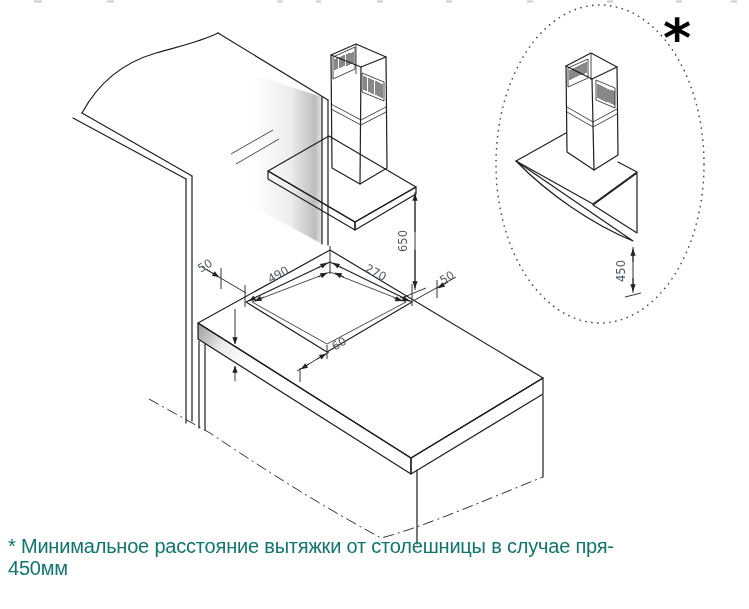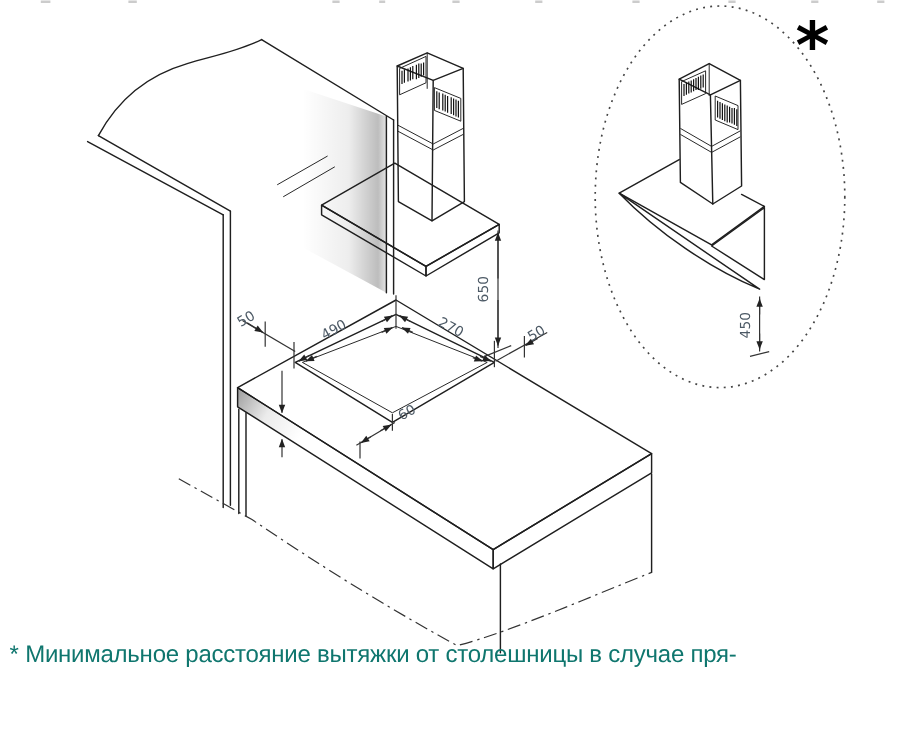--- a/index.html
+++ b/index.html
@@ -155,14 +155,15 @@
     <path class="dim" d="M633,247 V293"></path>
     <path class="dim" marker-end="url(#arr)" d="M633,262 L633,249"></path>
     <path class="dim" marker-end="url(#arr)" d="M633,278 L633,291"></path>
     <path class="dim" d="M625,297 L641,293"></path>
     <text class="dim-label" transform="rotate(-90 625 271)" x="625" y="271" text-anchor="middle">450</text>
   </g>
 </svg>
 
 <div class="note">
   <div>* Минимальное расстояние вытяжки от столешницы в случае пря-</div>
+  <div>450мм</div>
 </div>
 </div>
 
 </body></html>

